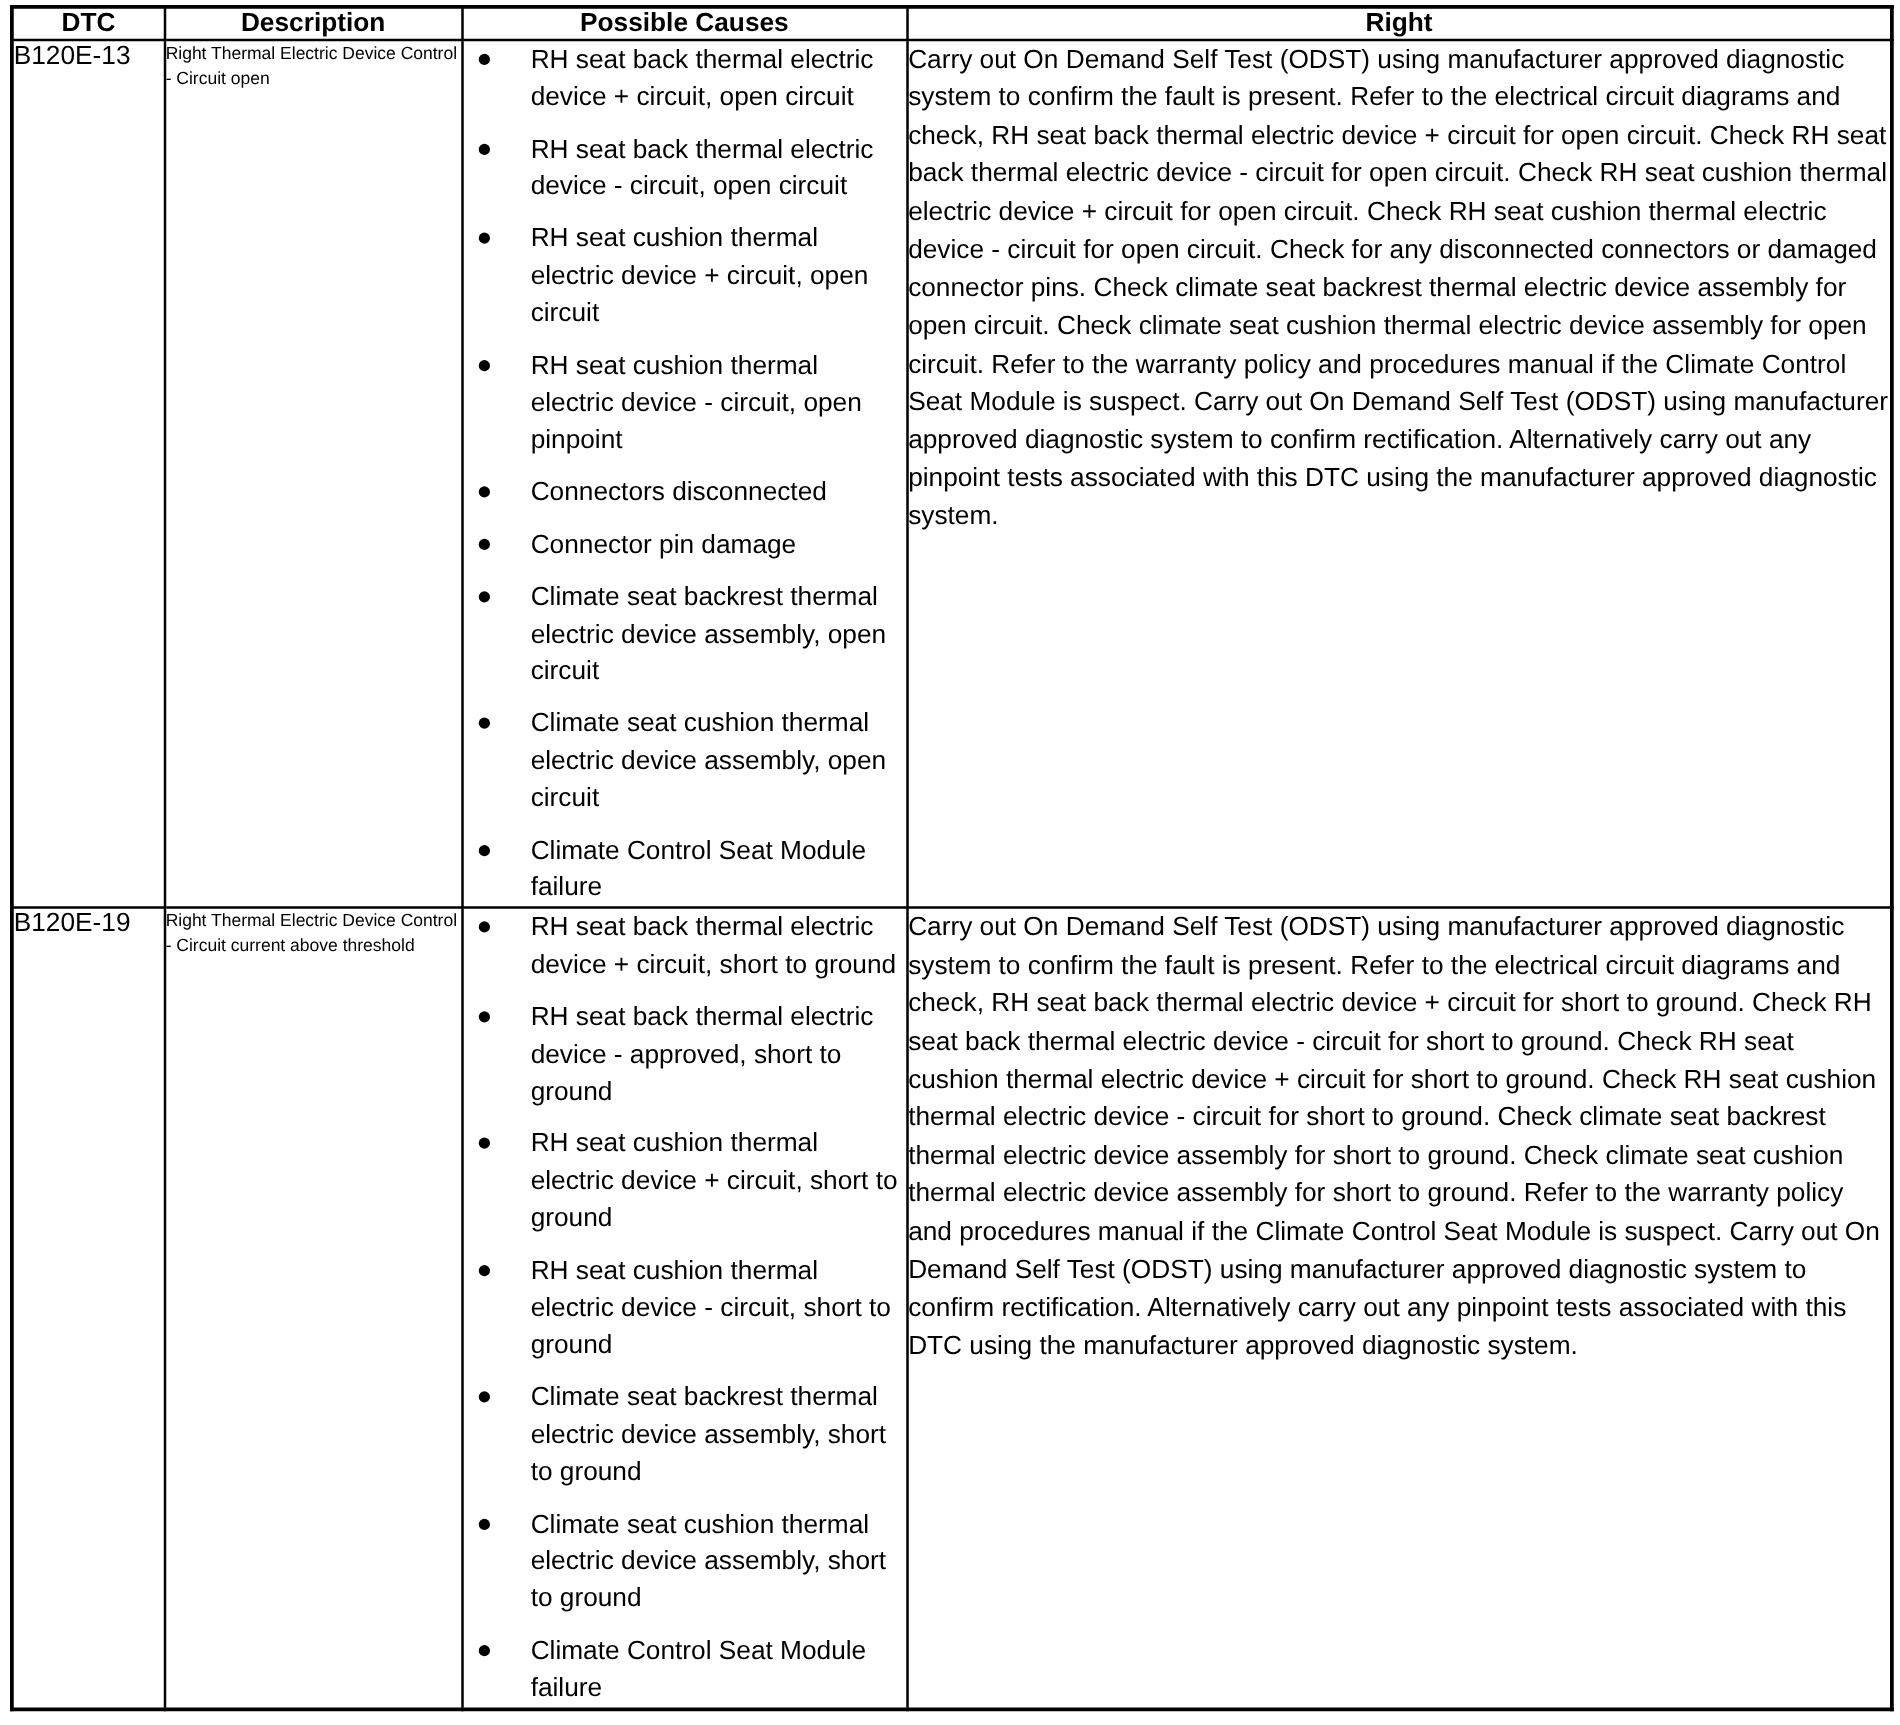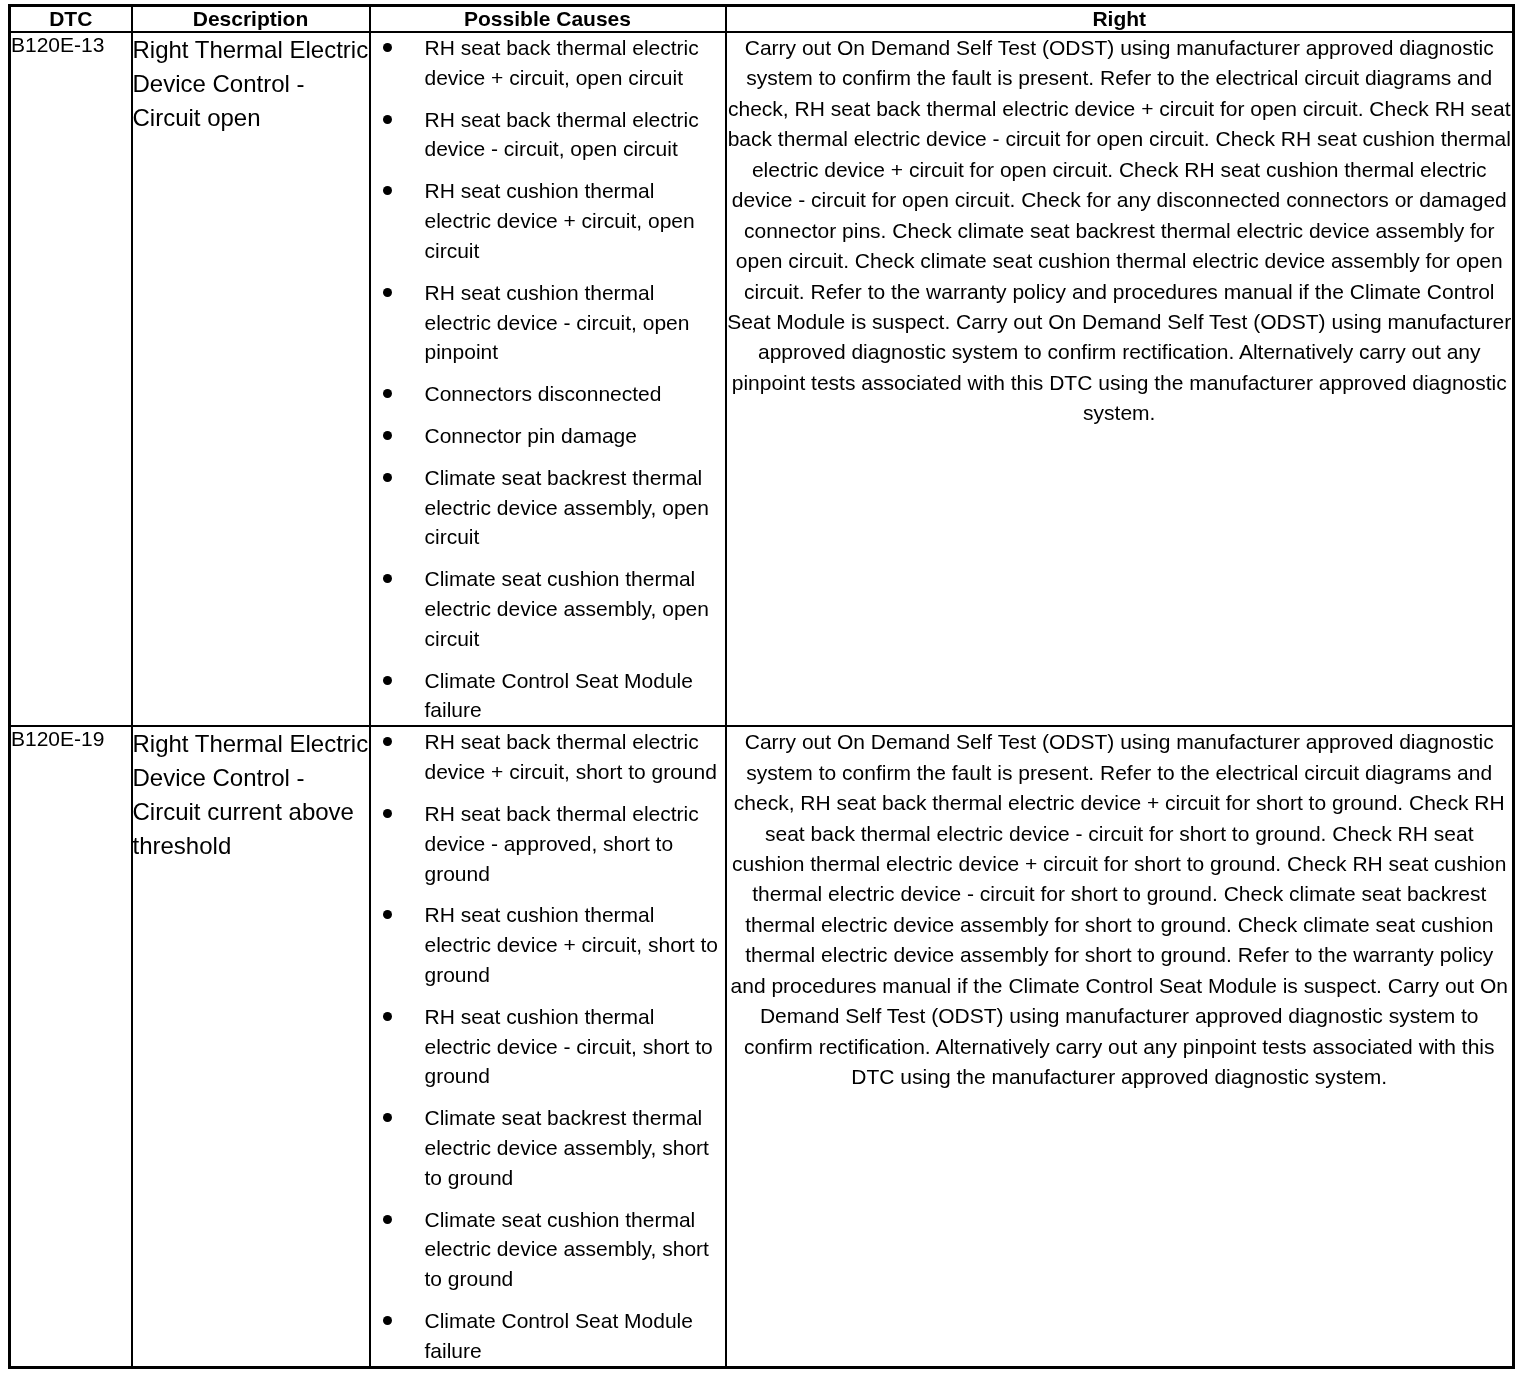--- a/index.html
+++ b/index.html
@@ -42,35 +42,35 @@
   col.c-action { width: 788px; }
 
   td.dtc-cell {
     font-size: 21px;
     text-align: left;
     vertical-align: middle;
     padding: 4px 2px 4px 5px;
     white-space: nowrap;
   }
   td.desc-cell {
-    font-size: 24px;
+    font-size: 14px;
     vertical-align: middle;
     padding: 4px 6px 4px 7px;
     line-height: 1.42;
   }
   td.causes-cell {
     padding: 10px 6px 10px 6px;
     vertical-align: top;
   }
   td.action-cell {
     font-size: 21px;
     line-height: 1.45;
     vertical-align: middle;
     padding: 8px 10px 8px 10px;
-    text-align: center;
+    text-align: left;
   }
   ul.causes {
     list-style: none;
     margin: 0;
     padding: 0;
   }
   ul.causes li {
     position: relative;
     padding-left: 54px;
     margin: 0 0 0 0;

